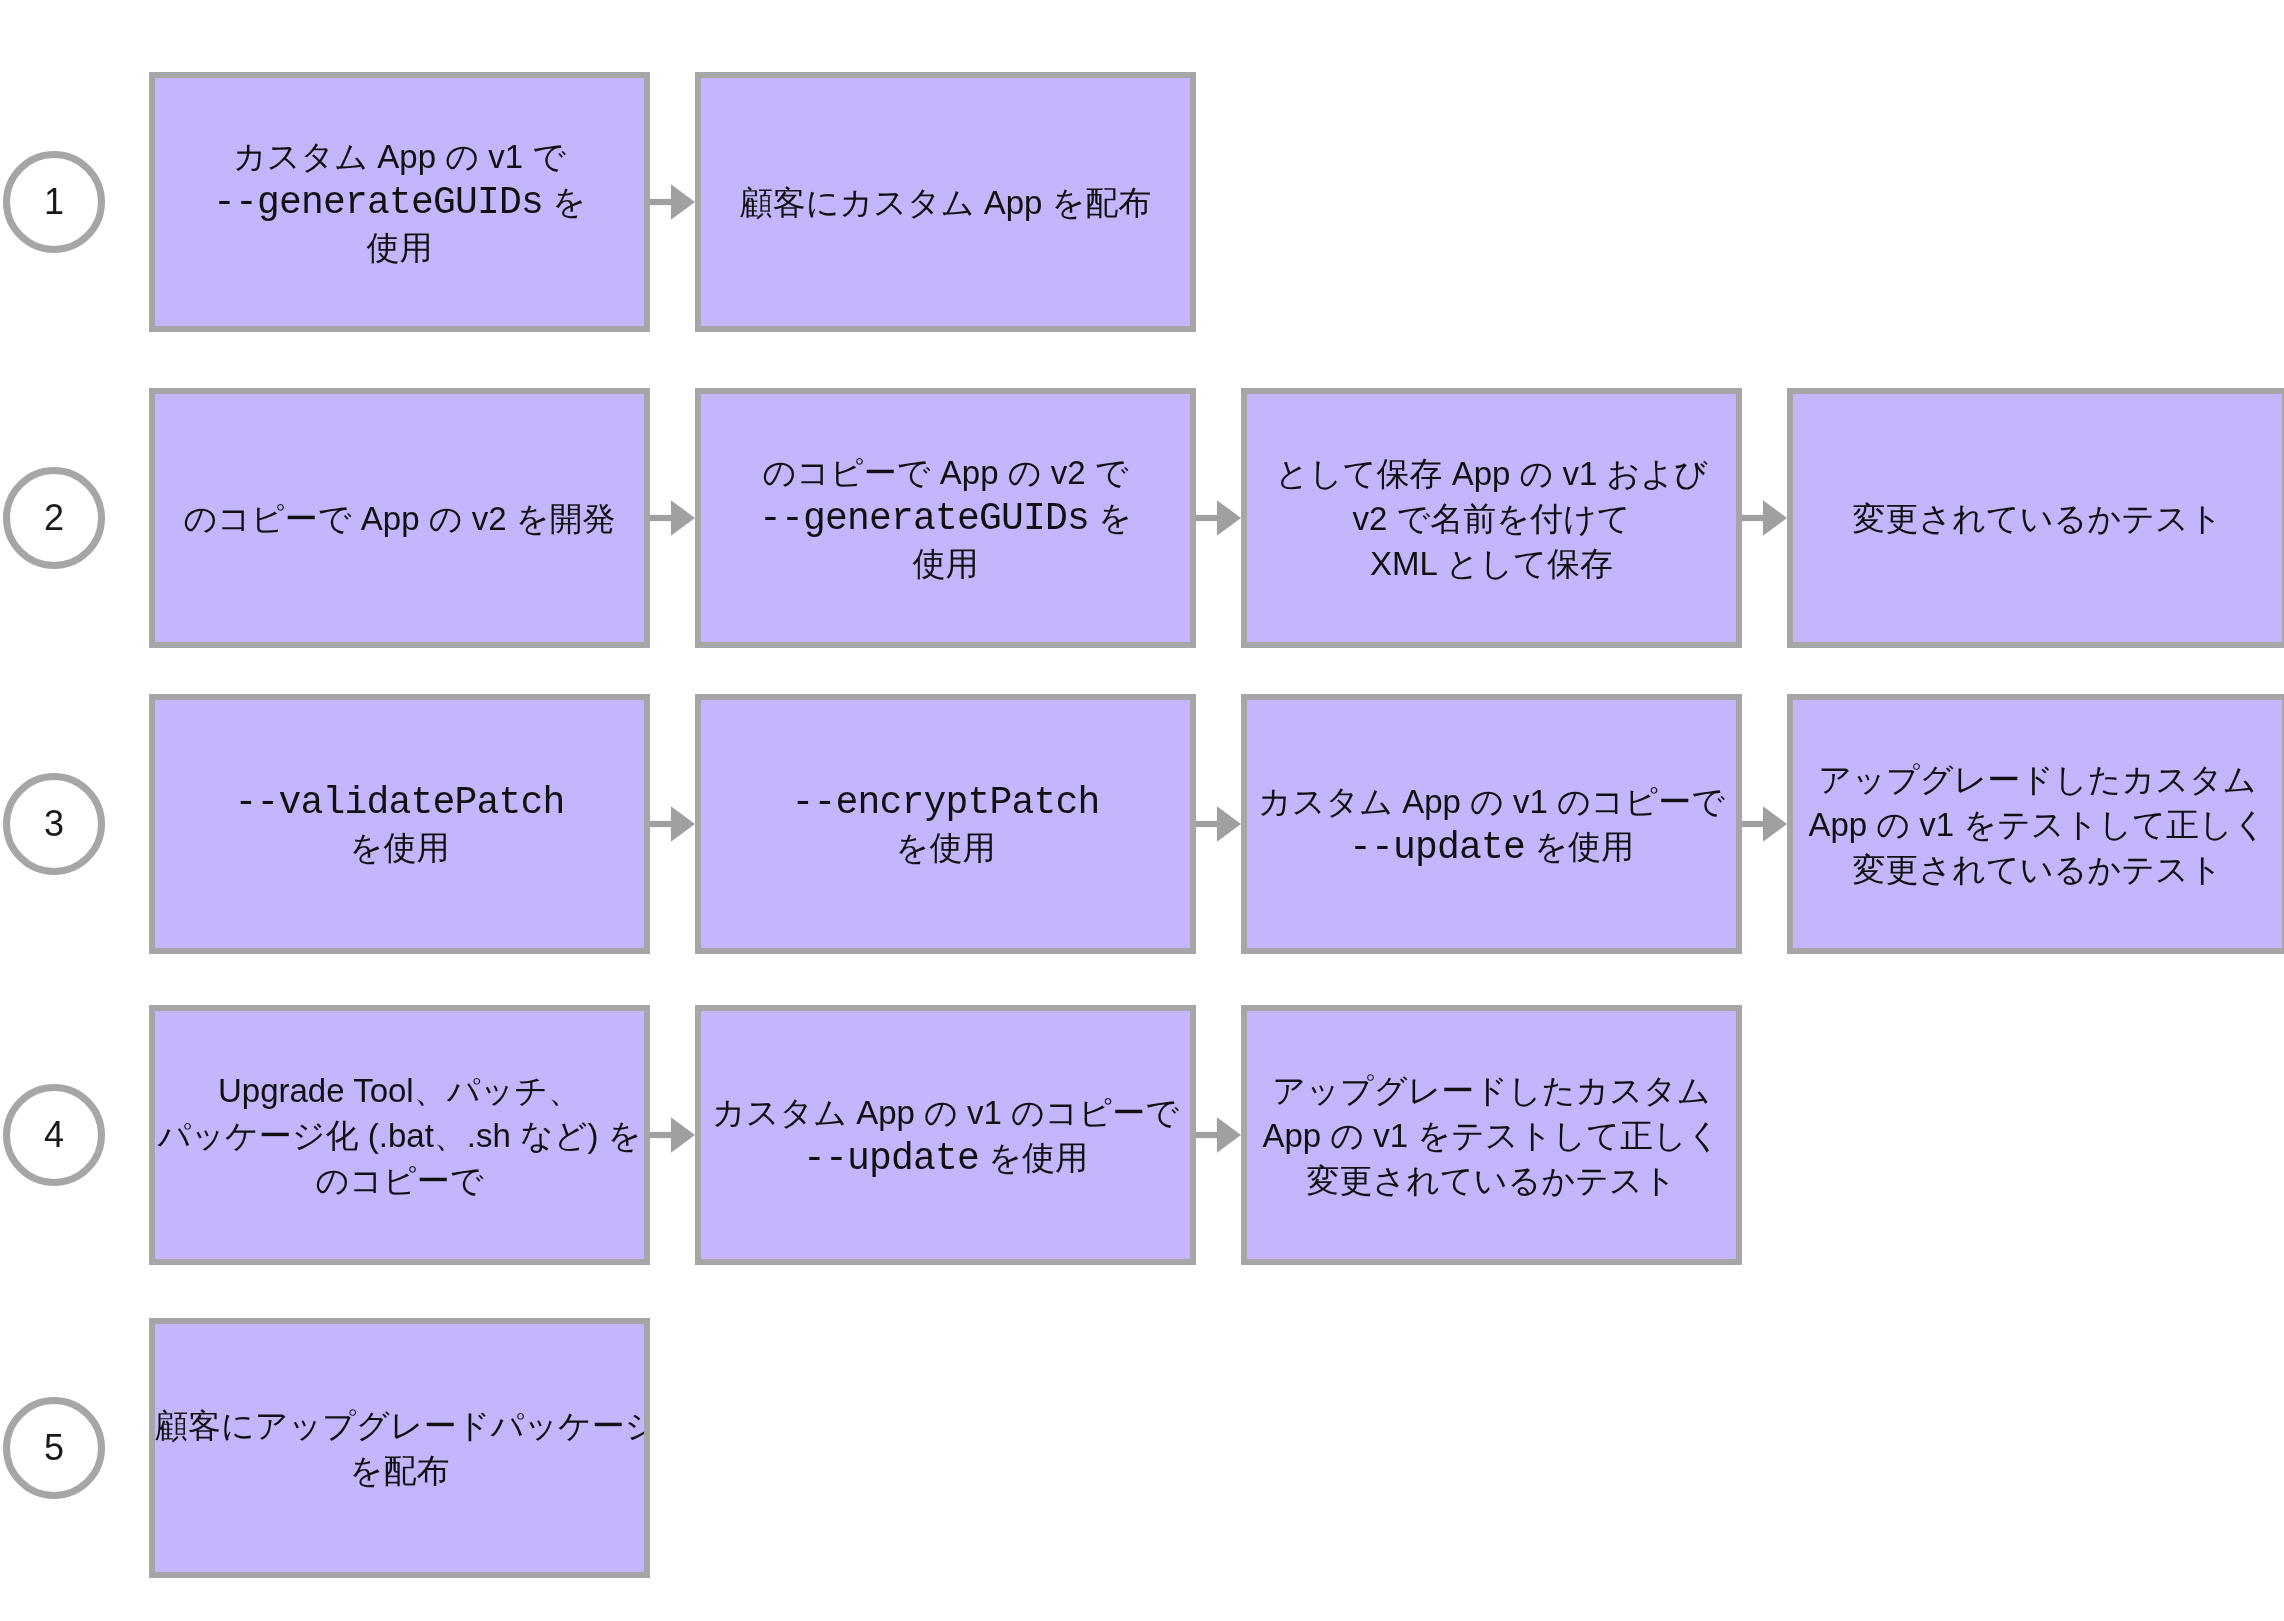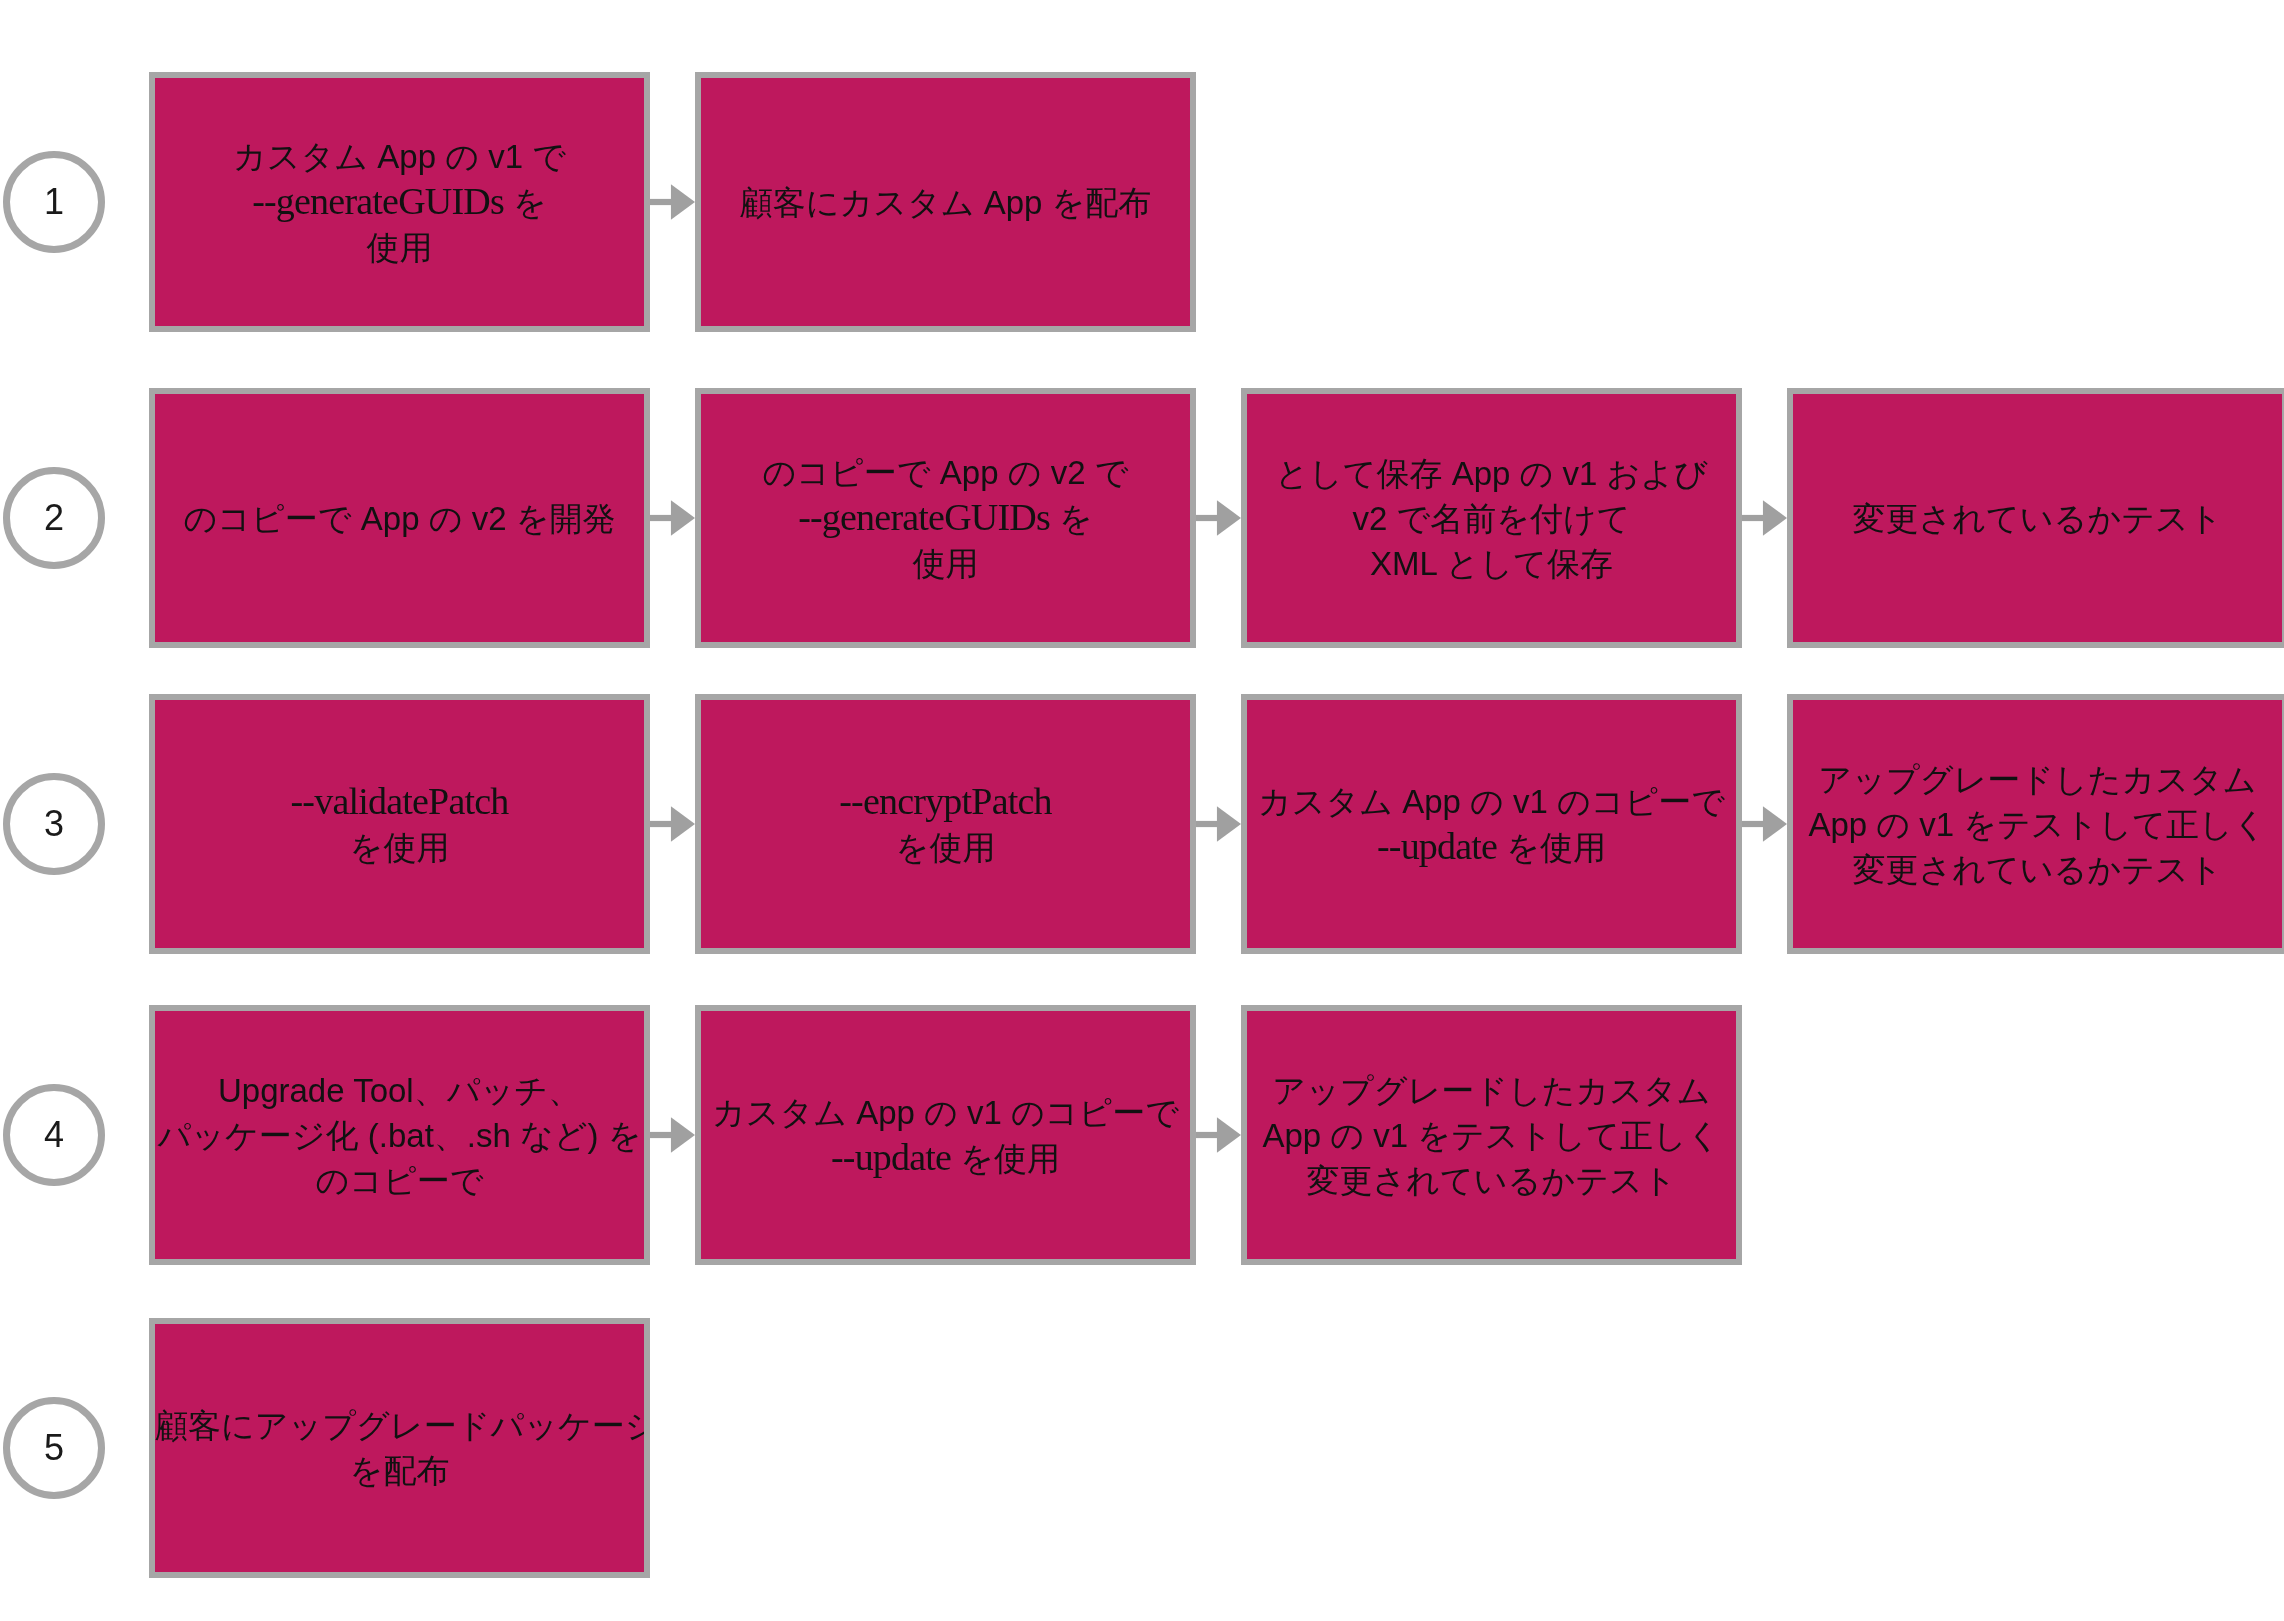--- a/index.html
+++ b/index.html
@@ -47,37 +47,37 @@
   }
   .boxes {
     display: flex;
     align-items: stretch;
   }
   .flow-box {
     width: 501px;
     flex: none;
     box-sizing: border-box;
     border: 6.3px solid #a6a6a6;
-    background: #be185d;
+    background: #c4b5fd;
     display: flex;
     align-items: center;
     justify-content: flex-start;
     overflow: hidden;
   }
   .box-text {
     text-align: center;
     font-size: 33px;
     line-height: 45px;
     width: 100%;
   }
   .box-line {
     white-space: nowrap;
   }
   .mono {
-    font-family: Liberation Serif, serif;
+    font-family: Liberation Mono, monospace;
     font-size: 38px;
     letter-spacing: -0.8px;
   }
   .flow-arrow {
     width: 45px;
     flex: none;
     display: flex;
     align-items: center;
     justify-content: center;
   }

